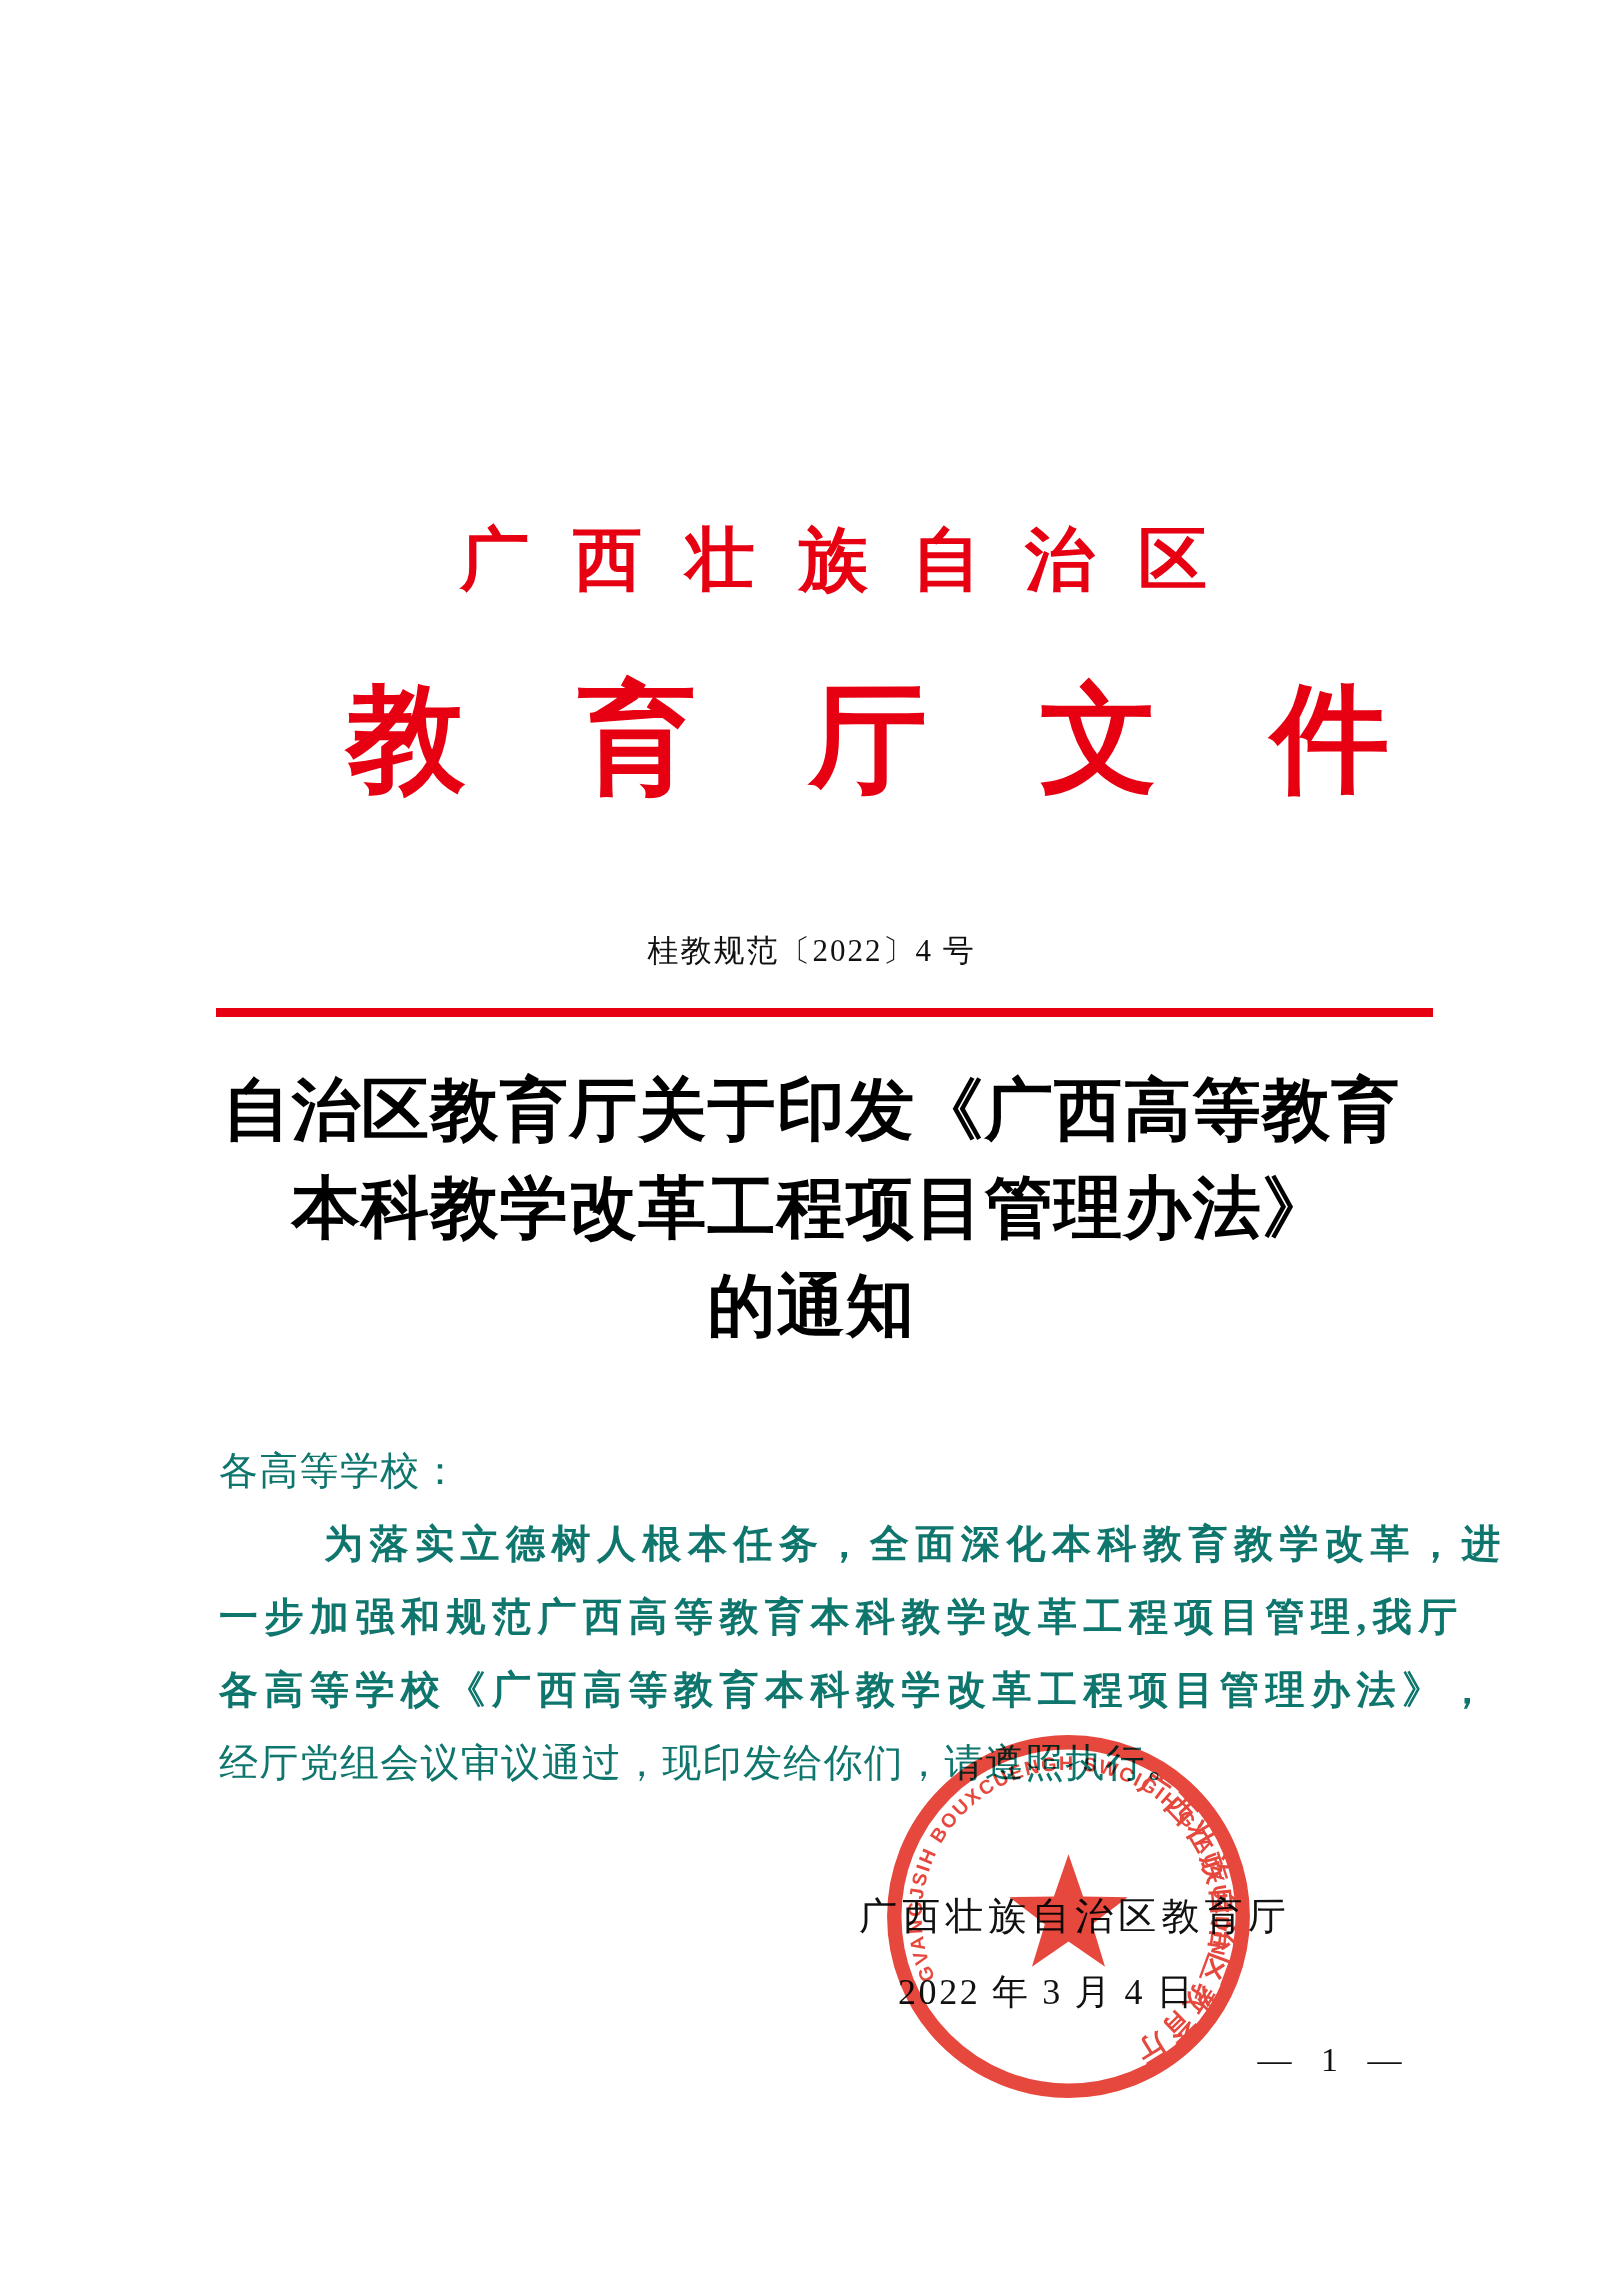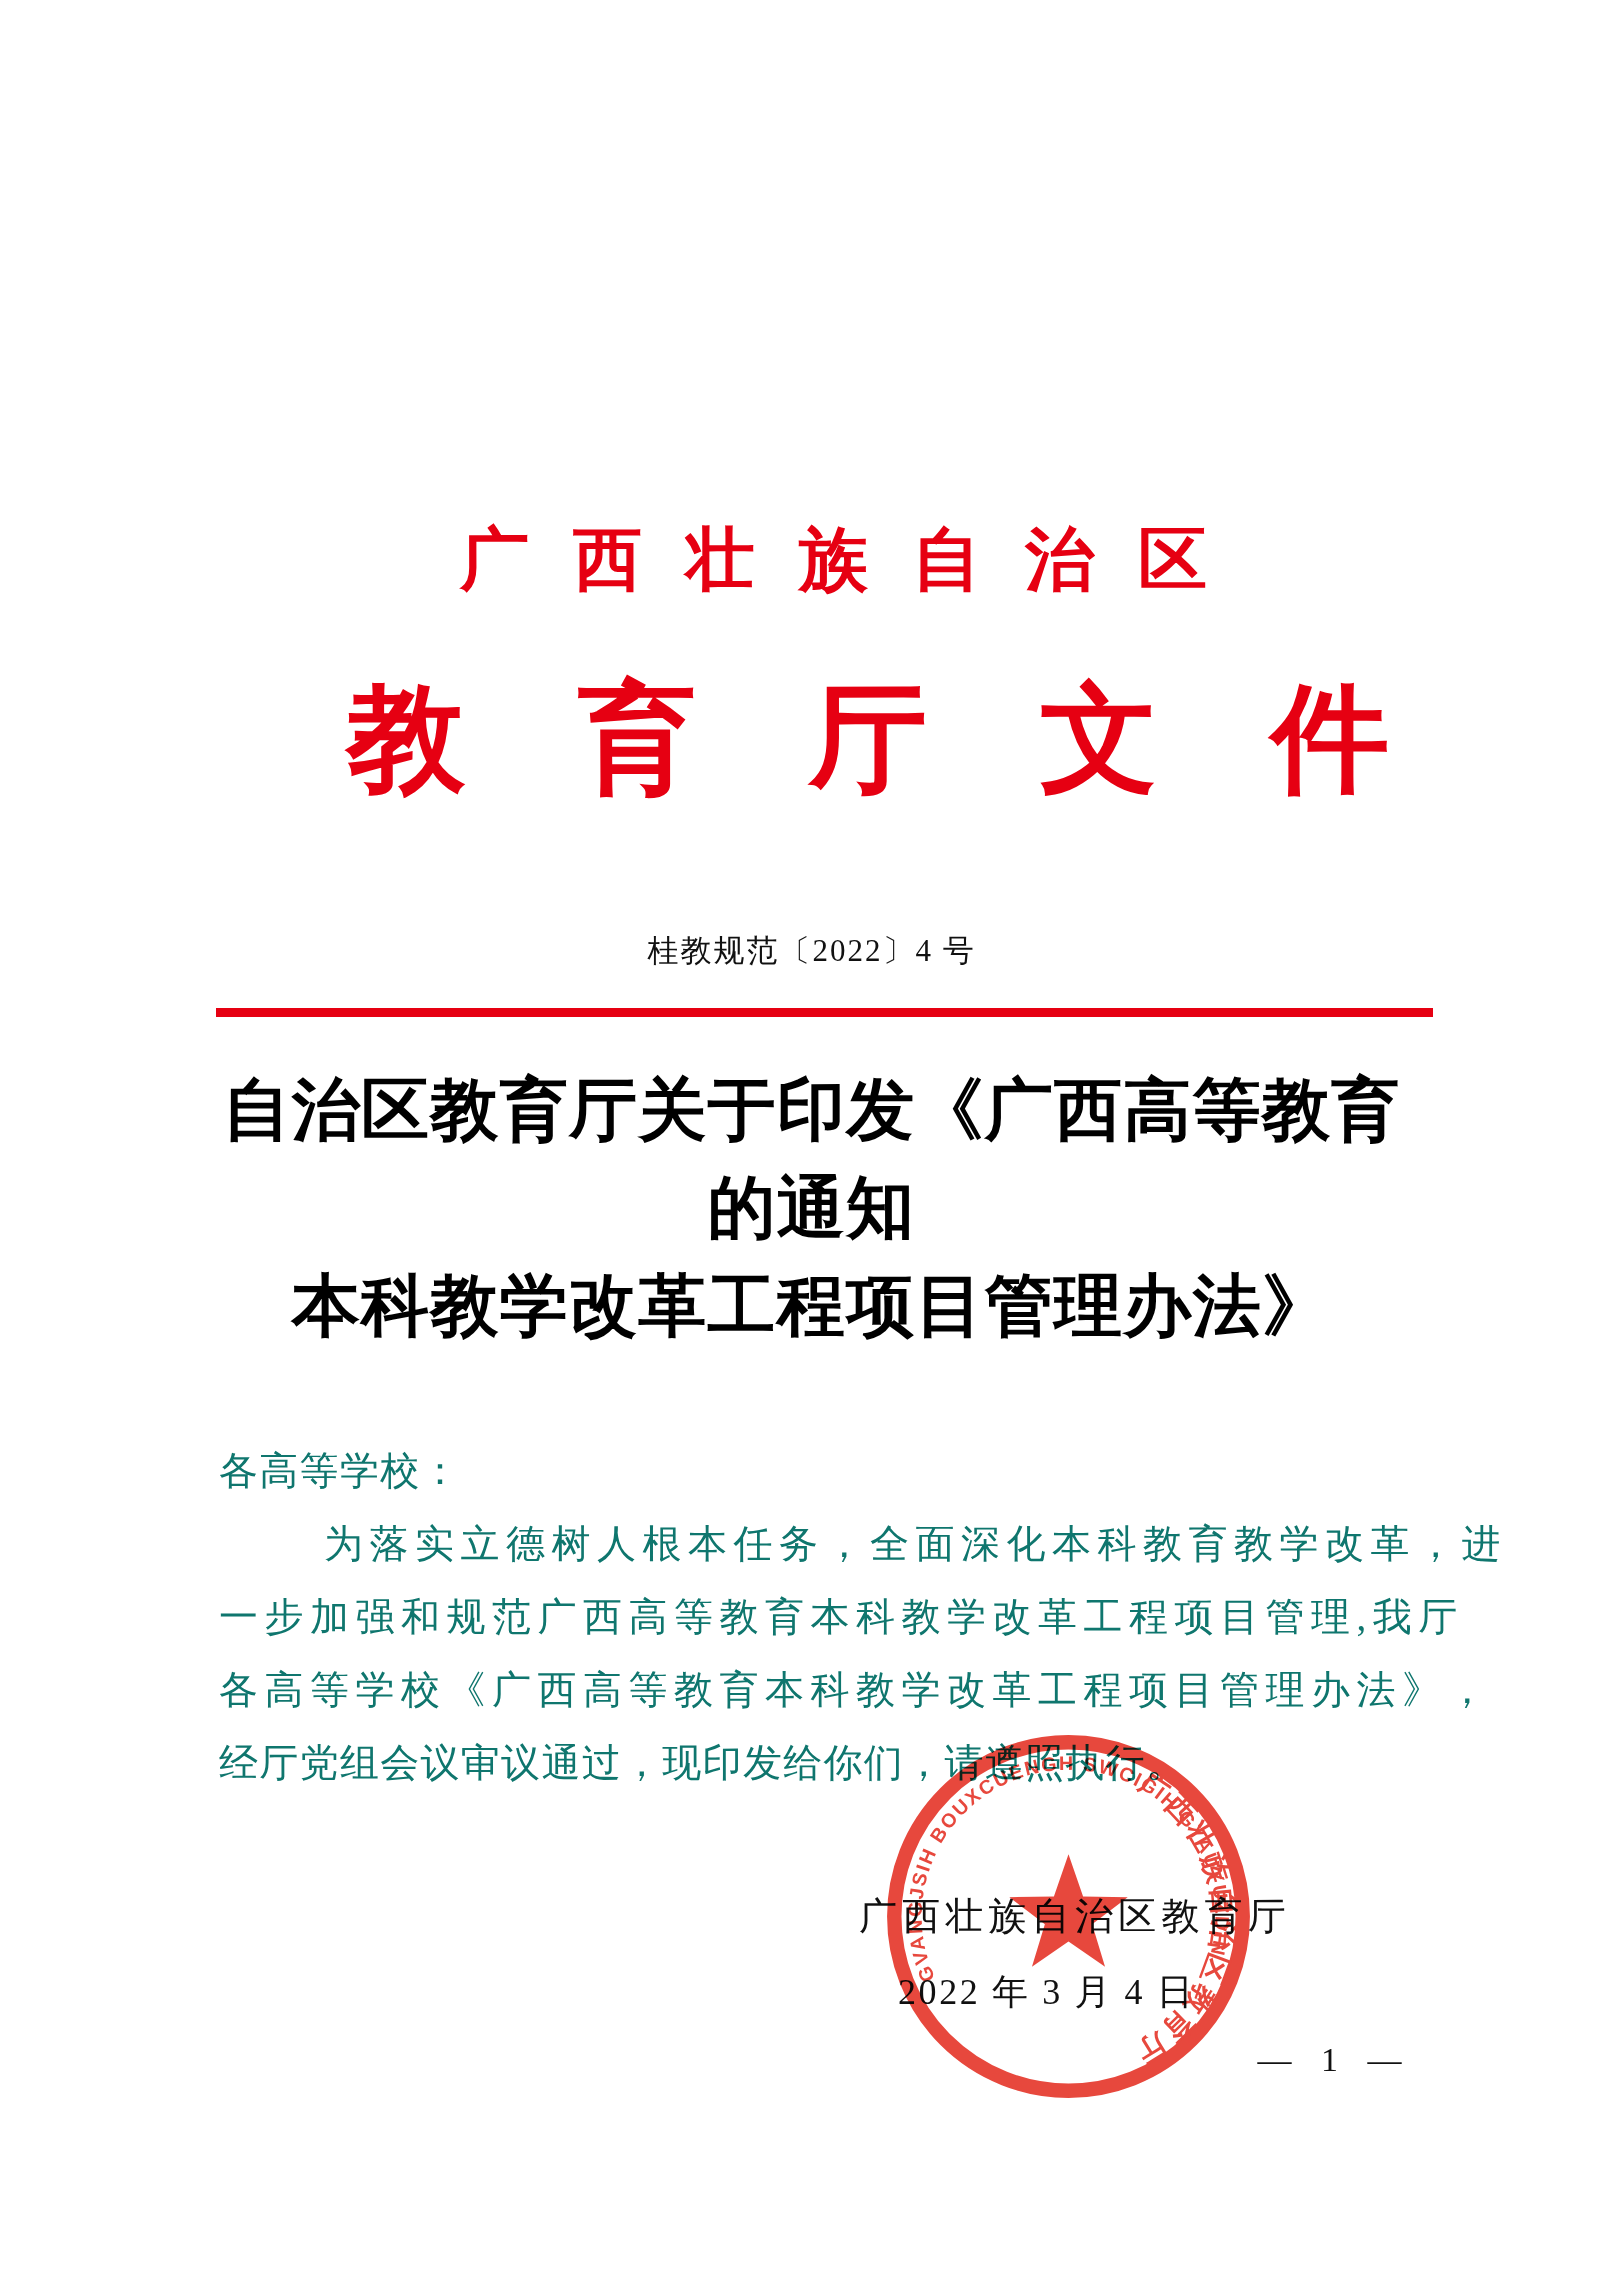--- a/index.html
+++ b/index.html
@@ -66,21 +66,21 @@
   }
   
   .bodyblock {
     position: absolute;
     top: 1434px; left: 219px; width: 1216px;
     color: #0f766e;
     font-size: 39px;
     line-height: 73px;
   }
   .bl { white-space: nowrap; letter-spacing: 1.3px; }
-  .bl.sp { letter-spacing: 6.5px; }
+  .bl.sp { letter-spacing: 6.5px; font-weight: bold; }
   .bl.indent { text-indent: 105px; }
   
   .signature {
     position: absolute;
     top: 1895px; left: 859px;
     font-size: 38px; line-height: 43px;
     color: #111111;
     letter-spacing: 5.2px;
     white-space: nowrap;
   }
@@ -131,22 +131,22 @@
   <div class="org1">广西壮族自治区</div>
 
   <div class="org2">教育厅文件</div>
 
   <div class="docnum">桂教规范〔2022〕4 号</div>
 
   <div class="rule"></div>
 
   <div class="title">
     <div>自治区教育厅关于印发《广西高等教育</div>
+    <div>本科教学改革工程项目管理办法》</div>
     <div>的通知</div>
-    <div>本科教学改革工程项目管理办法》</div>
   </div>
 
   <div class="bodyblock">
     <div class="bl">各高等学校：</div>
     <div class="bl sp indent">为落实立德树人根本任务，全面深化本科教育教学改革，进</div>
     <div class="bl sp">一步加强和规范广西高等教育本科教学改革工程项目管理,我厅</div>
     <div class="bl sp">各高等学校《广西高等教育本科教学改革工程项目管理办法》，</div>
     <div class="bl">经厅党组会议审议通过，现印发给你们，请遵照执行。</div>
   </div>
 

